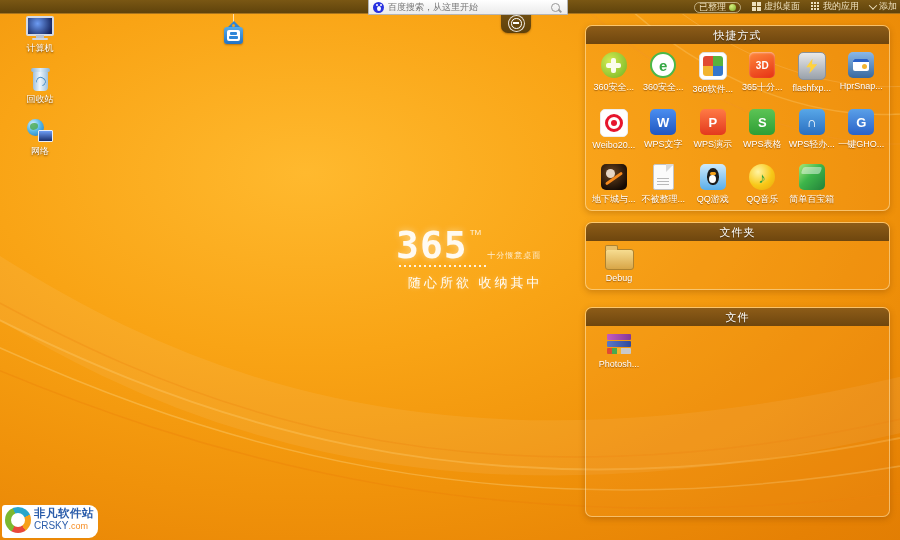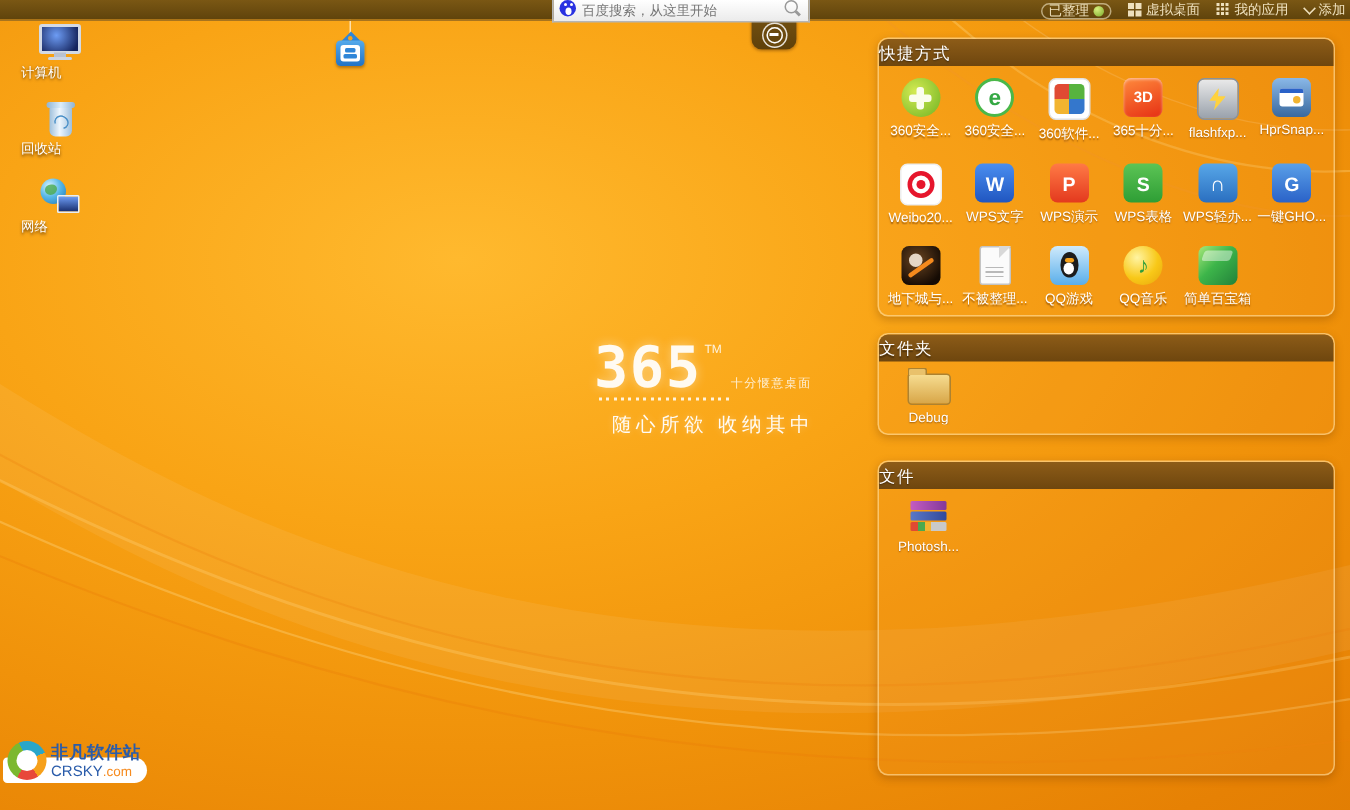--- a/index.html
+++ b/index.html
@@ -5,23 +5,23 @@
   html,body{margin:0;padding:0;width:900px;height:540px;overflow:hidden;
     font-family:"Liberation Sans","DejaVu Sans",sans-serif;}
   body{position:relative;
     background:
       radial-gradient(ellipse 980px 560px at 34% 32%, #ffb92e 0%, #f9a415 32%, #f0920a 58%, #e68104 82%, #dd7a02 100%);}
   .waves{position:absolute;inset:0;pointer-events:none}
 
   
   .topbar{position:absolute;left:0;top:0;width:900px;height:13px;
     background:linear-gradient(#7a5714,#5f430b);border-bottom:1px solid #a8741e;z-index:5}
-  .search{position:absolute;left:368px;top:0;width:172px;height:15px;z-index:6;
+  .search{position:absolute;left:368px;top:0;width:200px;height:15px;z-index:6;
     background:linear-gradient(#ffffff,#ebebeb);border:1px solid #b5b5b5;border-top:none;
-    display:flex;gap:4px;padding:0 4px;box-sizing:border-box}
+    display:flex;align-items:center;gap:4px;padding:0 4px;box-sizing:border-box}
   .baidu{width:11px;height:11px;border-radius:50%;background:#2932e1;position:relative;flex:none}
   .baidu::before{content:"";position:absolute;left:3.5px;top:4.5px;width:4px;height:5px;background:#fff;border-radius:50%}
   .baidu::after{content:"";position:absolute;left:2.5px;top:2px;width:2px;height:2px;background:#fff;border-radius:50%;box-shadow:4px 0 0 #fff}
   .search input{flex:1;min-width:0;border:none;background:transparent;font-size:9px;color:#444;outline:none;padding:0;
     font-family:"Liberation Sans","DejaVu Sans",sans-serif}
   .mag{width:7px;height:7px;border:1.5px solid #999;border-radius:50%;position:relative;flex:none;margin-right:3px;cursor:pointer}
   .mag::after{content:"";position:absolute;width:4px;height:1.5px;background:#999;transform:rotate(45deg);right:-3px;bottom:-1px}
 
   .pulltab{position:absolute;left:501px;top:13px;width:30px;height:20px;z-index:5;cursor:pointer;
     background:linear-gradient(#77541282,#5e400a) #6b4a10;border-radius:0 0 7px 7px;
@@ -48,21 +48,21 @@
   .dot-green{width:7px;height:7px;border-radius:50%;background:radial-gradient(circle at 35% 30%,#d8f07e,#7aa828);flex:none}
   .win4{width:9px;height:9px;position:relative;flex:none}
   .win4::before{content:"";position:absolute;left:0;top:0;width:4px;height:4px;background:#eee0bd;
     box-shadow:5px 0 0 #eee0bd,0 5px 0 #eee0bd,5px 5px 0 #eee0bd}
   .grid9{width:9px;height:9px;position:relative;flex:none}
   .grid9::before{content:"";position:absolute;left:0;top:0;width:2px;height:2px;background:#eee0bd;
     box-shadow:3px 0 0 #eee0bd,6px 0 0 #eee0bd,0 3px 0 #eee0bd,3px 3px 0 #eee0bd,6px 3px 0 #eee0bd,0 6px 0 #eee0bd,3px 6px 0 #eee0bd,6px 6px 0 #eee0bd}
   .chev{width:5px;height:5px;border-right:1.5px solid #eee0bd;border-bottom:1.5px solid #eee0bd;transform:rotate(45deg) translate(-1px,-1px);flex:none}
 
   
-  .dsk{position:absolute;left:14px;width:52px;cursor:pointer;z-index:2}
+  .dsk{position:absolute;left:14px;width:52px;text-align:center;cursor:pointer;z-index:2}
   .dsk1{top:16px}.dsk2{top:69px}.dsk3{top:119px}
   .dsk-label{font-size:9px;color:#fff;text-shadow:0 1px 2px rgba(70,35,0,.85);margin-top:2px}
   .ic-computer{width:30px;height:24px;margin:0 auto;position:relative}
   .ic-computer .scr{width:24px;height:16px;margin:0 auto;border:2px solid #d3dae6;border-radius:2px;
     background:radial-gradient(circle at 40% 35%,#6d9cf4,#16255e 85%)}
   .ic-computer::before{content:"";position:absolute;left:11px;bottom:2px;width:8px;height:3px;background:#b9c2d1}
   .ic-computer::after{content:"";position:absolute;left:7px;bottom:0;width:16px;height:2px;background:#cdd5e2;border-radius:1px}
   .ic-recycle{width:15px;height:20px;margin:2px auto 0;position:relative;border-radius:2px 2px 4px 4px;
     background:linear-gradient(90deg,#9fc0dc,#eef6fd 45%,#9fc0dc)}
   .ic-recycle::before{content:"";position:absolute;top:-3px;left:-2px;width:19px;height:4px;border-radius:2px;
@@ -91,21 +91,21 @@
 
   
   .panel{position:absolute;left:585px;width:305px;border-radius:7px;box-sizing:border-box;
     border:1px solid rgba(255,232,180,.55);background:rgba(243,152,38,.18);
     box-shadow:0 2px 6px rgba(100,45,0,.28)}
   .p-shortcuts{top:25px;height:186px}
   .p-folders{top:222px;height:68px}
   .p-files{top:307px;height:210px}
   .panel-h{height:18px;border-radius:6px 6px 0 0;cursor:pointer;
     background:linear-gradient(#8d5c18,#6e460e);color:#fff;font-size:11px;letter-spacing:1px;
-    display:flex;align-items:center;text-shadow:0 1px 1px rgba(0,0,0,.45)}
+    display:flex;align-items:center;justify-content:center;text-shadow:0 1px 1px rgba(0,0,0,.45)}
   .sc-grid{display:grid;grid-template-columns:repeat(6,1fr);padding:8px 3px 0;row-gap:13px}
   .sc-item{text-align:center;cursor:pointer}
   .sc-label{font-size:9px;color:#fff;margin-top:3px;white-space:nowrap;overflow:hidden;
     text-shadow:0 1px 1px rgba(90,40,0,.55)}
   .fitem{width:54px;margin:8px 0 0 6px;text-align:center;cursor:pointer}
 
   
   .ic{width:26px;height:26px;margin:0 auto;border-radius:5px;position:relative;
     display:flex;align-items:center;justify-content:center;color:#fff;font-weight:bold;font-size:13px}
   .ic-360safe{border-radius:50%;background:radial-gradient(circle at 35% 35%,#d4ea52,#6fb322)}
@@ -158,22 +158,22 @@
     background:linear-gradient(#f6dc90,#d8a648);border:1px solid #ad8230}
   .ic-folder::before{content:"";position:absolute;top:-5px;left:-1px;width:11px;height:4px;
     background:#e9c16b;border:1px solid #ad8230;border-bottom:none;border-radius:2px 2px 0 0}
   .ic-rar{width:24px;height:22px;margin:3px auto 0;position:relative}
   .ic-rar i{position:absolute;left:0;width:24px;height:6px;border-radius:1px;display:block}
   .ic-rar .b1{top:0;background:linear-gradient(90deg,#c45cc0,#83389a)}
   .ic-rar .b2{top:7px;background:linear-gradient(90deg,#5a78c8,#31499a)}
   .ic-rar .b3{top:14px;background:linear-gradient(90deg,#e04a33 0 5px,#4aa94e 5px 10px,#f2b430 10px 14px,#c9c9c9 14px)}
 
   
-  .wm{position:absolute;left:2px;top:505px;width:96px;height:17px;background:#fff;z-index:7;
-    border-radius:3px 9px 9px 3px;display:flex;align-items:flex-end;gap:3px;padding:2px 3px;box-sizing:border-box}
+  .wm{position:absolute;left:2px;top:505px;width:96px;height:33px;background:#fff;z-index:7;
+    border-radius:3px 9px 9px 3px;display:flex;align-items:flex-start;gap:3px;padding:2px 3px;box-sizing:border-box}
   .wm-logo{width:26px;height:26px;border-radius:50%;flex:none;position:relative;
     background:conic-gradient(from 210deg,#7cb82f 0 35%,#2aa6c9 35% 60%,#f6a01a 60% 82%,#e8483a 82% 100%)}
   .wm-logo::after{content:"";position:absolute;left:6px;top:6px;width:14px;height:14px;border-radius:50%;background:#fff}
   .wm-name{font-size:11.5px;font-weight:bold;color:#2a5caa;letter-spacing:.5px;line-height:1.1}
   .wm-url{font-size:10px;font-weight:normal;color:#2a5caa;line-height:1.1}
   .wm-url .tld{color:#f68b1f;font-size:9px}
 </style>
 </head>
 <body>
 

